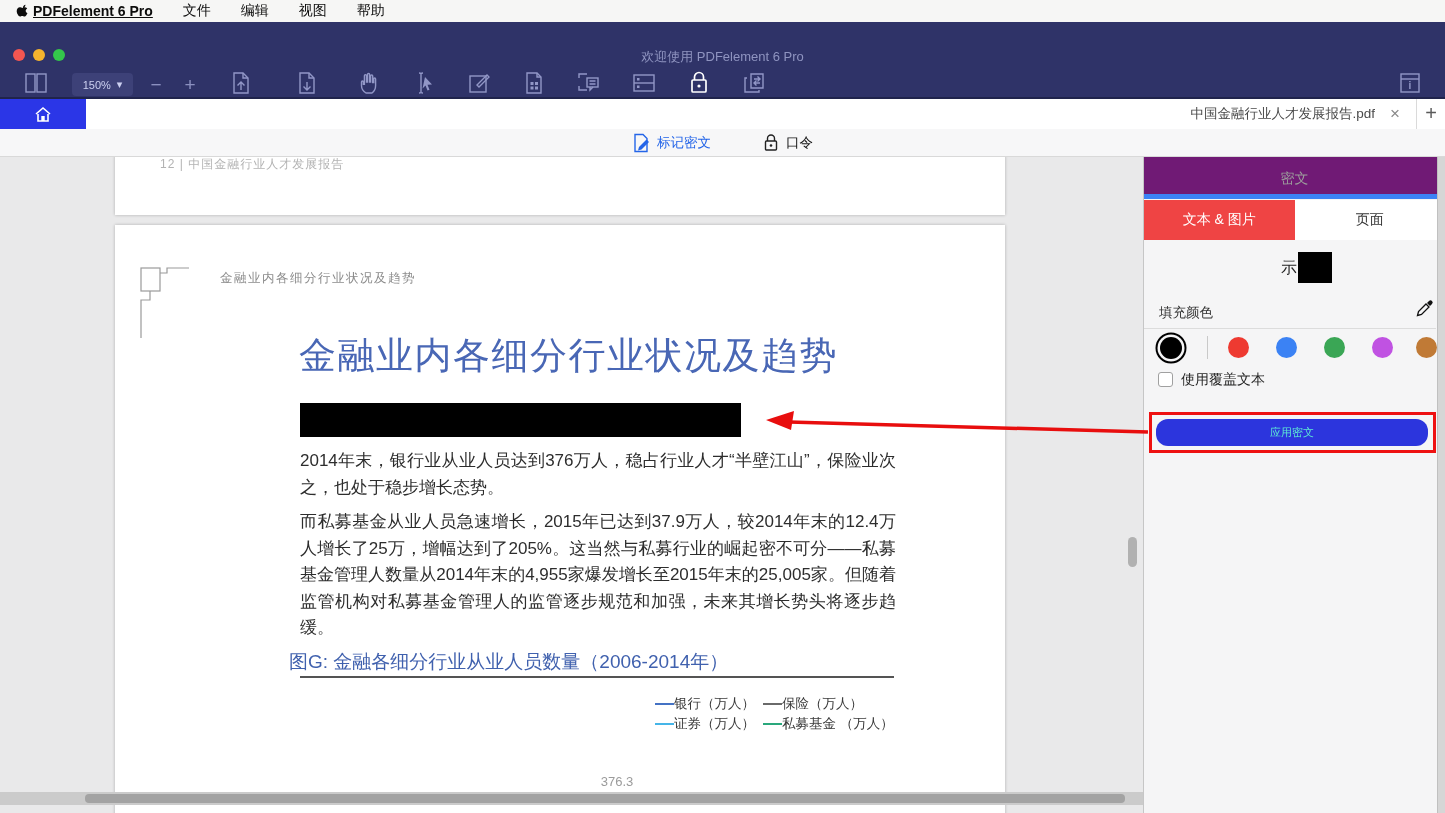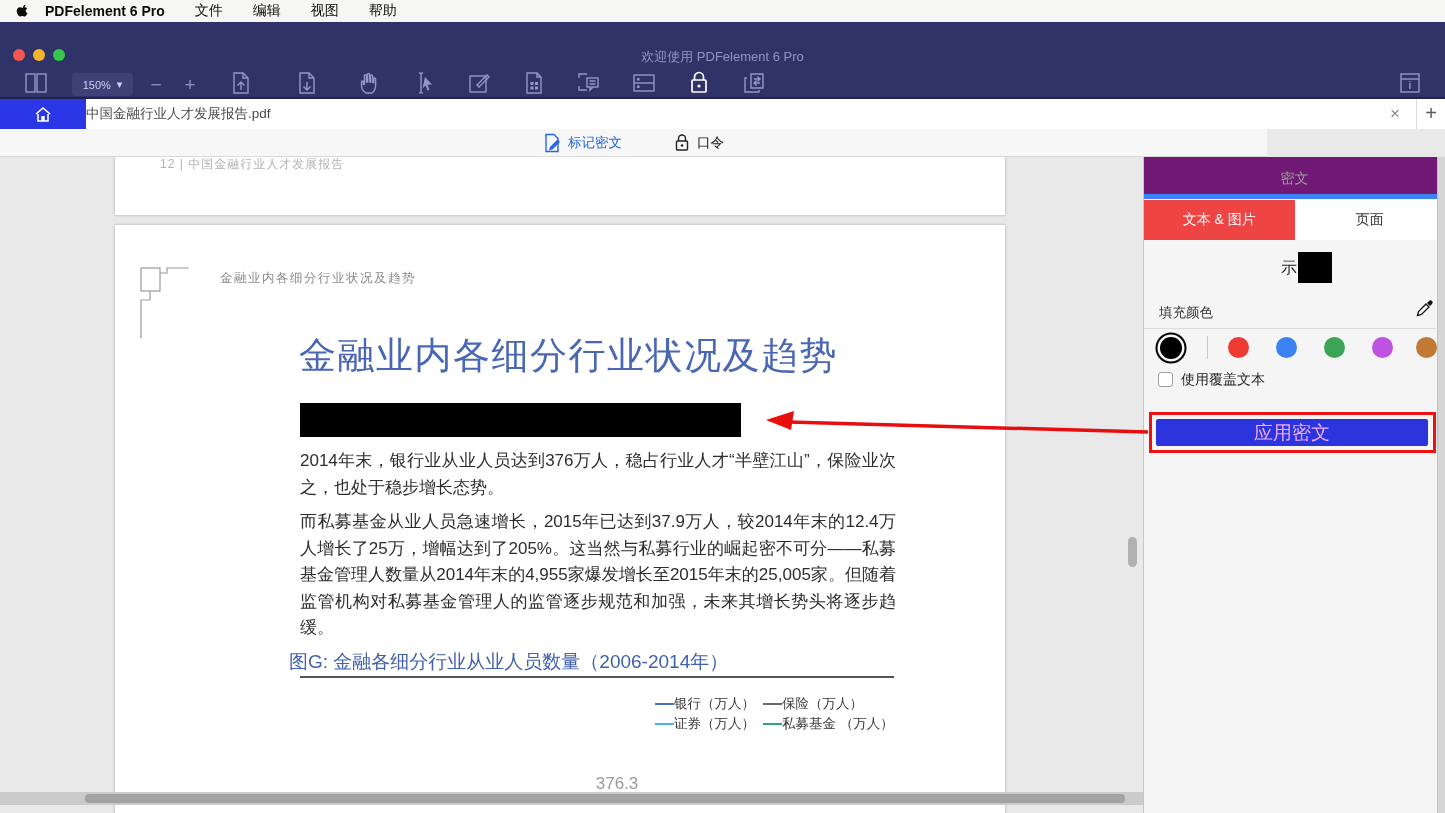--- a/index.html
+++ b/index.html
@@ -4,21 +4,21 @@
 <style>
   * { margin:0; padding:0; box-sizing:border-box; }
   html,body { width:1445px; height:813px; overflow:hidden; }
   body { font-family:"Liberation Sans", sans-serif; }
   #screen { position:relative; width:1445px; height:813px; background:#e9e9ea; }
 
   
   .menu-bar { position:absolute; left:0; top:0; width:1445px; height:22px;
     background:#f6f6f5; display:flex; align-items:center; color:#0c0c0c; font-size:14px; }
   .apple { width:15px; height:15px; margin-left:16px; }
-  .menu-app { font-weight:bold; margin-left:14px; }
+  .menu-app { font-weight:bold; margin-left:2px;text-decoration:underline; }
   .menu-item { margin-left:30px; }
 
   
   .toolbar { position:absolute; left:0; top:22px; width:1445px; height:75px; background:#2f3368; }
   .tl { position:absolute; top:27px; width:12px; height:12px; border-radius:50%; }
   .tl.r { left:13px; background:#f45651; }
   .tl.y { left:33px; background:#f5b32e; }
   .tl.g { left:53px; background:#34c74b; }
   .welcome { position:absolute; top:26px; left:0; right:0; text-align:center;
     color:#8f94c0; font-size:13px; }
@@ -33,28 +33,28 @@
   .zoom-label { position:absolute; left:72px; top:79px; width:61px; text-align:center;
     color:#9297c7; font-size:12px; }
   .zbtn { position:absolute; top:52px; color:#8b90c0; font-size:19px; width:20px; text-align:center; }
 
   
   .tab-bar { position:absolute; left:0; top:97px; width:1445px; height:32px;
     background:#ffffff; border-top:2px solid #20244c; }
   .home-tab { position:absolute; left:0; top:0; width:86px; height:30px; background:#2b36e7;
     display:flex; align-items:center; justify-content:center; }
   .tab-title { position:absolute; left:86px; right:70px; top:0; height:30px; line-height:30px;
-    text-align:left; color:#4a4a4a; font-size:13.5px; white-space:nowrap; overflow:hidden; }
+    text-align:right; color:#4a4a4a; font-size:13.5px; white-space:nowrap; overflow:hidden; }
   .tab-close { position:absolute; right:40px; top:0; height:30px; line-height:29px;
     color:#8a8a8a; font-size:17px; width:20px; text-align:center; }
   .new-tab { position:absolute; right:0; top:0; width:29px; height:30px; border-left:1px solid #dadada;
     color:#5a5a5a; font-size:20px; line-height:28px; text-align:center; }
 
   
-  .sub-toolbar { position:absolute; left:0; top:129px; width:1267px; height:28px;
+  .sub-toolbar { position:absolute; left:0; top:129px; width:1445px; height:28px;
     background:#f7f7f8; border-bottom:1px solid #d9d9d9;
     display:flex; align-items:center; justify-content:center; gap:52px;text-align:right; }
   .stb-item { display:flex; align-items:center; gap:7px; font-size:13.5px; }
   .mark-redact { color:#2465e8; }
   .password { color:#111; }
 
   
   .doc-area { position:absolute; left:0; top:157px; width:1143px; height:656px;
     background:#e9e9ea; overflow:hidden; }
   .page { position:absolute; left:115px; width:890px; background:#ffffff;
@@ -69,21 +69,21 @@
   .redact-box { position:absolute; left:185px; top:178px; width:441px; height:34px; background:#000; }
   .para { position:absolute; left:185px; width:596px; color:#2d2d2d; font-size:17px;
     line-height:26.5px; text-align:justify; }
   .p1 { top:223px; } .p2 { top:284px; }
   .fig-caption { position:absolute; left:174px; top:424px; color:#4061ae; font-size:19px; }
   .fig-rule { position:absolute; left:185px; top:451px; width:594px; border-top:2px solid #545454; }
   .legend-item { position:absolute; display:flex; align-items:center; 
     font-size:13.5px; color:#3a3a3a; white-space:nowrap; }
   .legend-dash { width:19px; height:2.5px; }
   .data-label { position:absolute; left:452px; top:549px; width:100px; text-align:center;
-    color:#9b9b9b; font-size:17px; }
+    color:#9b9b9b; font-size:13px; }
   .v-thumb { position:absolute; left:1128px; top:380px; width:9px; height:30px;
     border-radius:5px; background:#b1b1b1; }
   .h-track { position:absolute; left:0; top:635px; width:1143px; height:13px; background:#cbcbcb; }
   .h-thumb { position:absolute; left:85px; top:2px; width:1040px; height:9px; border-radius:4px; background:#a3a3a3; }
 
   
   .side-panel { position:absolute; left:1143px; top:157px; width:302px; height:656px;
     background:#f5f5f6; border-left:1px solid #c6c6c6; }
   .panel-header { position:absolute; left:0; top:0; width:100%; height:42px; line-height:42px;
     text-align:center; color:#9c9c9c; font-size:14px; border-bottom:5px solid #3b82f6; background:#701a75; }
@@ -99,21 +99,21 @@
   .fill-divider { position:absolute; left:0px; top:171px; width:292px; height:1px; background:#dcdcdc; }
   .swatch-sel { position:absolute; left:16px; top:180px; width:22px; height:22px; border-radius:50%;
     box-shadow:0 0 0 2.5px #f5f5f6, 0 0 0 4.5px #000; }
   .swatch-div { position:absolute; left:63px; top:179px; width:1px; height:23px; background:#c9c9c9; }
   .swatch { position:absolute; top:180px; width:21px; height:21px; border-radius:50%; }
   .chk-box { position:absolute; left:14px; top:215px; width:15px; height:15px; background:#fff;
     border:1.5px solid #a0a0a0; border-radius:3px; }
   .chk-label { position:absolute; left:37px; top:214px; font-size:14px; color:#1e1e1e; }
   .apply-annot { position:absolute; left:5px; top:255px; width:287px; height:41px; border:3px solid #ee1111; }
   .apply-btn { position:absolute; left:12px; top:262px; width:272px; height:27px; line-height:27px;
-    border-radius:2px; text-align:center; color:#f0abfc; font-size:19px; }
+    border-radius:12px; text-align:center; color:#5eead4; font-size:11px; }
   .right-strip { position:absolute; left:1437px; top:157px; width:8px; height:656px;
     background:#d6d6d6; border-left:1px solid #c0c0c0; }
 
   .arrow-layer { position:absolute; left:0; top:0; width:1445px; height:813px; pointer-events:none; z-index:60; }
 </style>
 </head>
 <body>
 
 <div id="screen">
 

